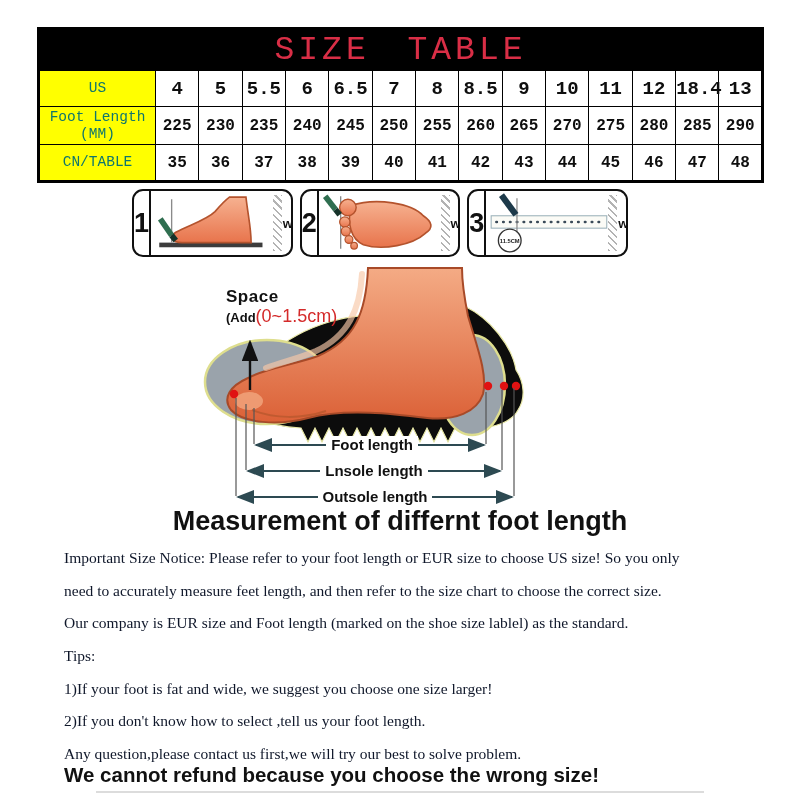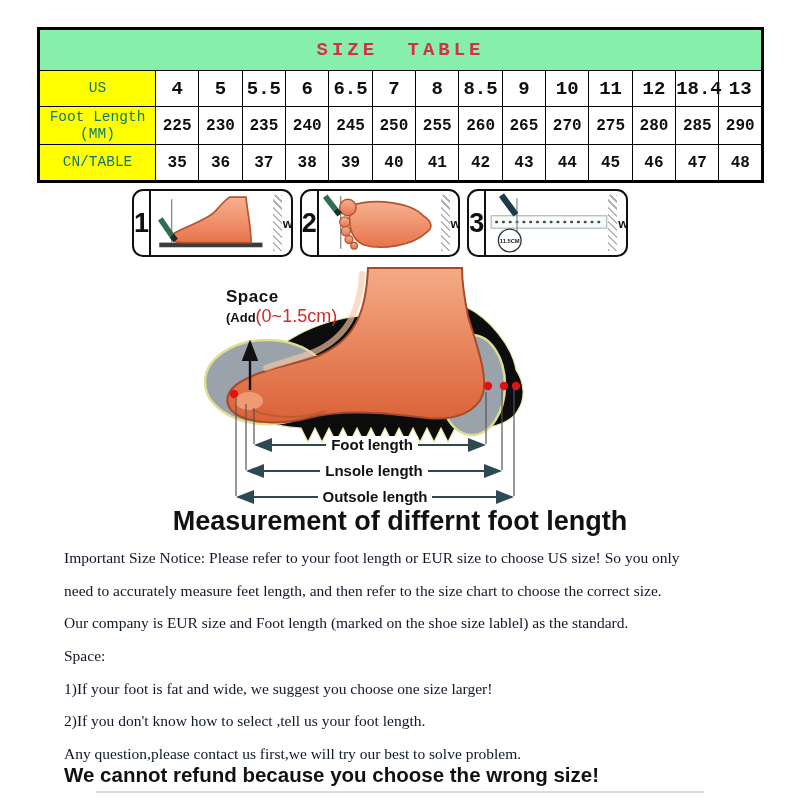--- a/index.html
+++ b/index.html
@@ -4,21 +4,21 @@
 <style>
   html,body{margin:0;padding:0;background:#fff;}
   .stage{position:relative;width:800px;height:800px;background:#fff;overflow:hidden;
          font-family:"Liberation Sans",sans-serif;color:#111;}
 
   
   table.size-table{position:absolute;left:37px;top:27px;width:727px;border-collapse:collapse;
     table-layout:fixed;font-family:"Liberation Mono",monospace;}
   table.size-table td{border:1.6px solid #000;text-align:center;vertical-align:middle;padding:0;}
   table.size-table{border:3px solid #000;}
-  td.title-cell{height:40px;background:#86efac;color:#d92e46;font-weight:bold;font-size:19px;
+  td.title-cell{height:40px;background:#000000;color:#d92e46;font-weight:normal;font-size:33px;
     letter-spacing:4px;word-spacing:14px;}
   td.label-cell{background:#ffff00;color:#0f766e;font-weight:normal;font-size:14.5px;line-height:17px;margin-top:20px;}
   td.val-cell{background:#fff;color:#0e0e0e;font-weight:bold;font-size:16px;height:37px;}
   td.val-cell.us{font-size:19px;height:35px;}
   tr.row-cn td.val-cell{height:35px;}
 
   
   .panels{position:absolute;left:132px;top:189px;width:496px;height:68px;display:flex;gap:7px;}
   .panel{flex:1;border:2.5px solid #101010;border-radius:11px;background:#fff;display:flex;overflow:hidden;}
   .panel-num{width:25px;border-right:2px solid #101010;display:flex;align-items:center;justify-content:center;
@@ -249,21 +249,21 @@
       <span class="space-add">(Add</span><span class="space-red">(0~1.5cm)</span>
     </div>
   </div>
 
   <div class="section-heading">Measurement of differnt foot length</div>
 
   <div class="notice">
     <div class="nline">Important Size Notice: Please refer to your foot length or EUR size to choose US size! So you only</div>
     <div class="nline">need to accurately measure feet length, and then refer to the size chart to choose the correct size.</div>
     <div class="nline">Our company is EUR size and Foot length (marked on the shoe size lablel) as the standard.</div>
-    <div class="nline">Space:</div>
+    <div class="nline">Tips:</div>
     <div class="nline">1)If your foot is fat and wide, we suggest you choose one size larger!</div>
     <div class="nline">2)If you don't know how to select ,tell us your foot length.</div>
     <div class="nline">Any question,please contact us first,we will try our best to solve problem.</div>
   </div>
 
   <div class="refund-note">We cannot refund because you choose the wrong size!</div>
   <div class="bottom-rule"></div>
 </div>
 
 </body></html>

